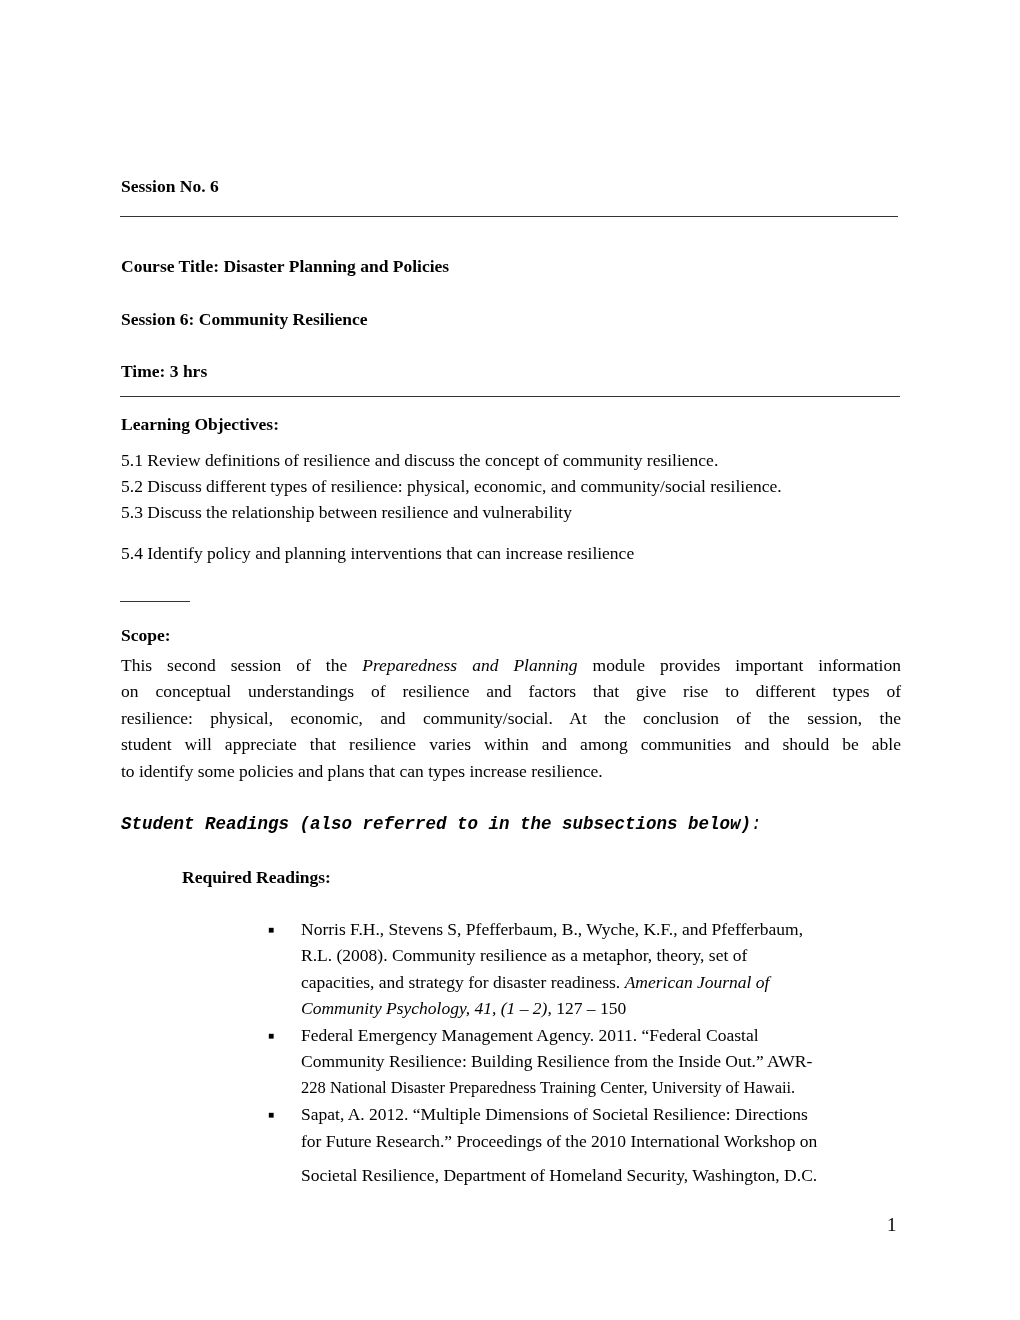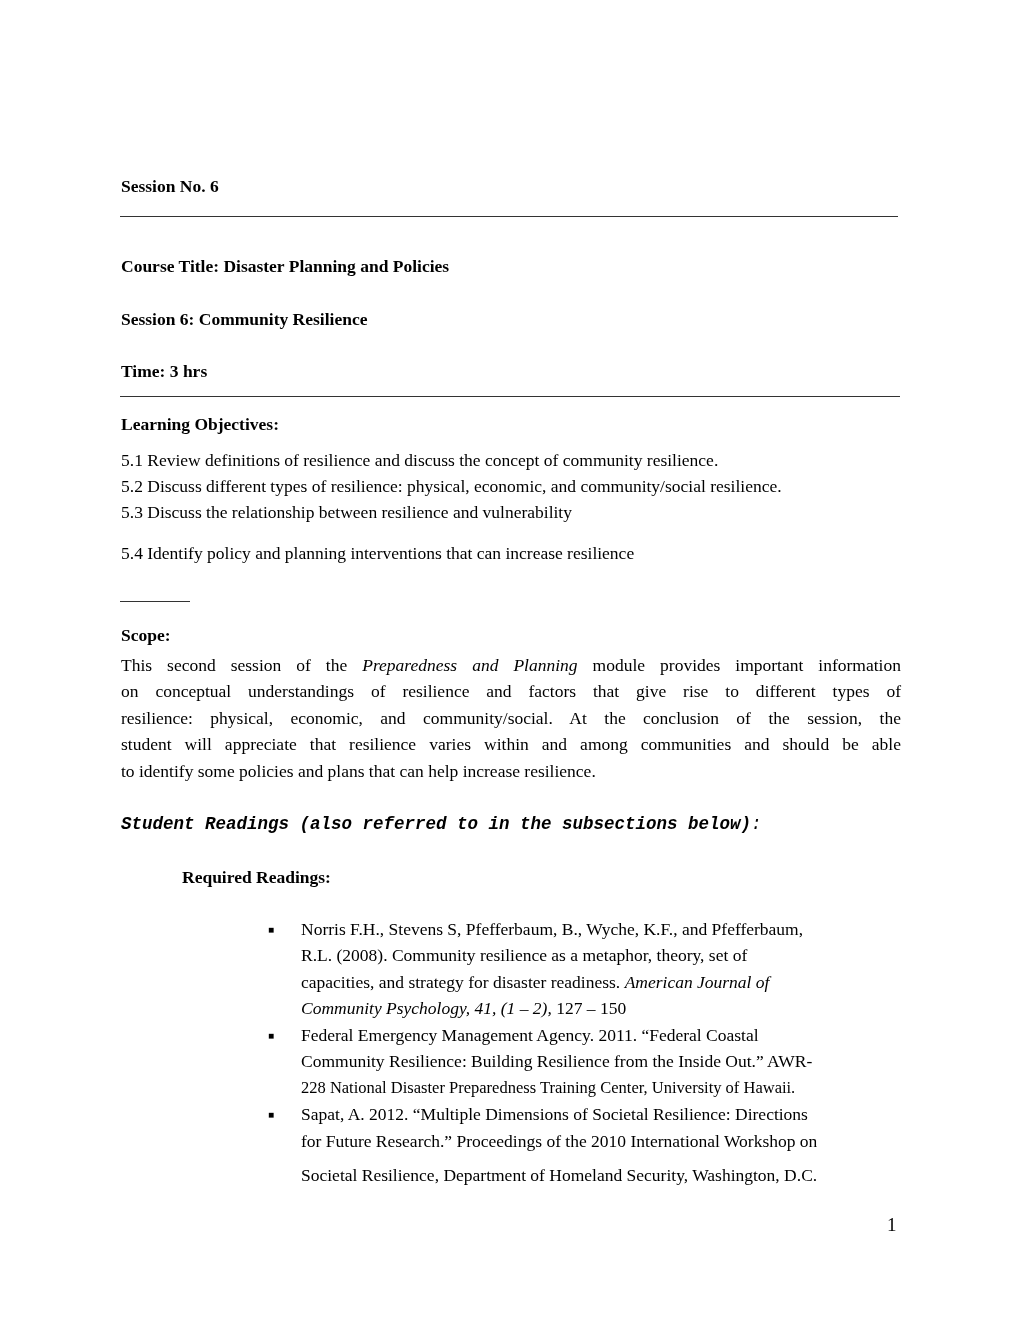--- a/index.html
+++ b/index.html
@@ -34,21 +34,21 @@
 
 <div class="rule" style="left:120px; width:70px; top:601px;"></div>
 
 <div class="line b" style="top:622px;">Scope:</div>
 <div class="just" style="top:652px;">
   <span>This second session of the </span><span class="i">Preparedness and Planning</span><span> module provides important information</span>
 </div>
 <div class="just" style="top:678px;">on conceptual understandings of resilience and factors that give rise to different types of</div>
 <div class="just" style="top:705px;">resilience: physical, economic, and community/social. At the conclusion of the session, the</div>
 <div class="just" style="top:731px;">student will appreciate that resilience varies within and among communities and should be able</div>
-<div class="just last" style="top:758px;">to identify some policies and plans that can help increase resilience.</div>
+<div class="just last" style="top:758px;">to identify some policies and plans that can types increase resilience.</div>
 
 <div class="line b i" style="top:811px;font-family:Liberation Mono, monospace;">
   <span>Student Readings (also referred to in the subsections below)</span><span style="font-weight:normal;">:</span>
 </div>
 <div class="line b" style="top:864px; left:182px;">Required Readings:</div>
 
 <div class="bullet" style="top:924px;">■</div>
 <div class="ref" style="top:916px;">Norris F.H., Stevens S, Pfefferbaum, B., Wyche, K.F., and Pfefferbaum,</div>
 <div class="ref" style="top:942px;">R.L. (2008). Community resilience as a metaphor, theory, set of</div>
 <div class="ref" style="top:969px;">

